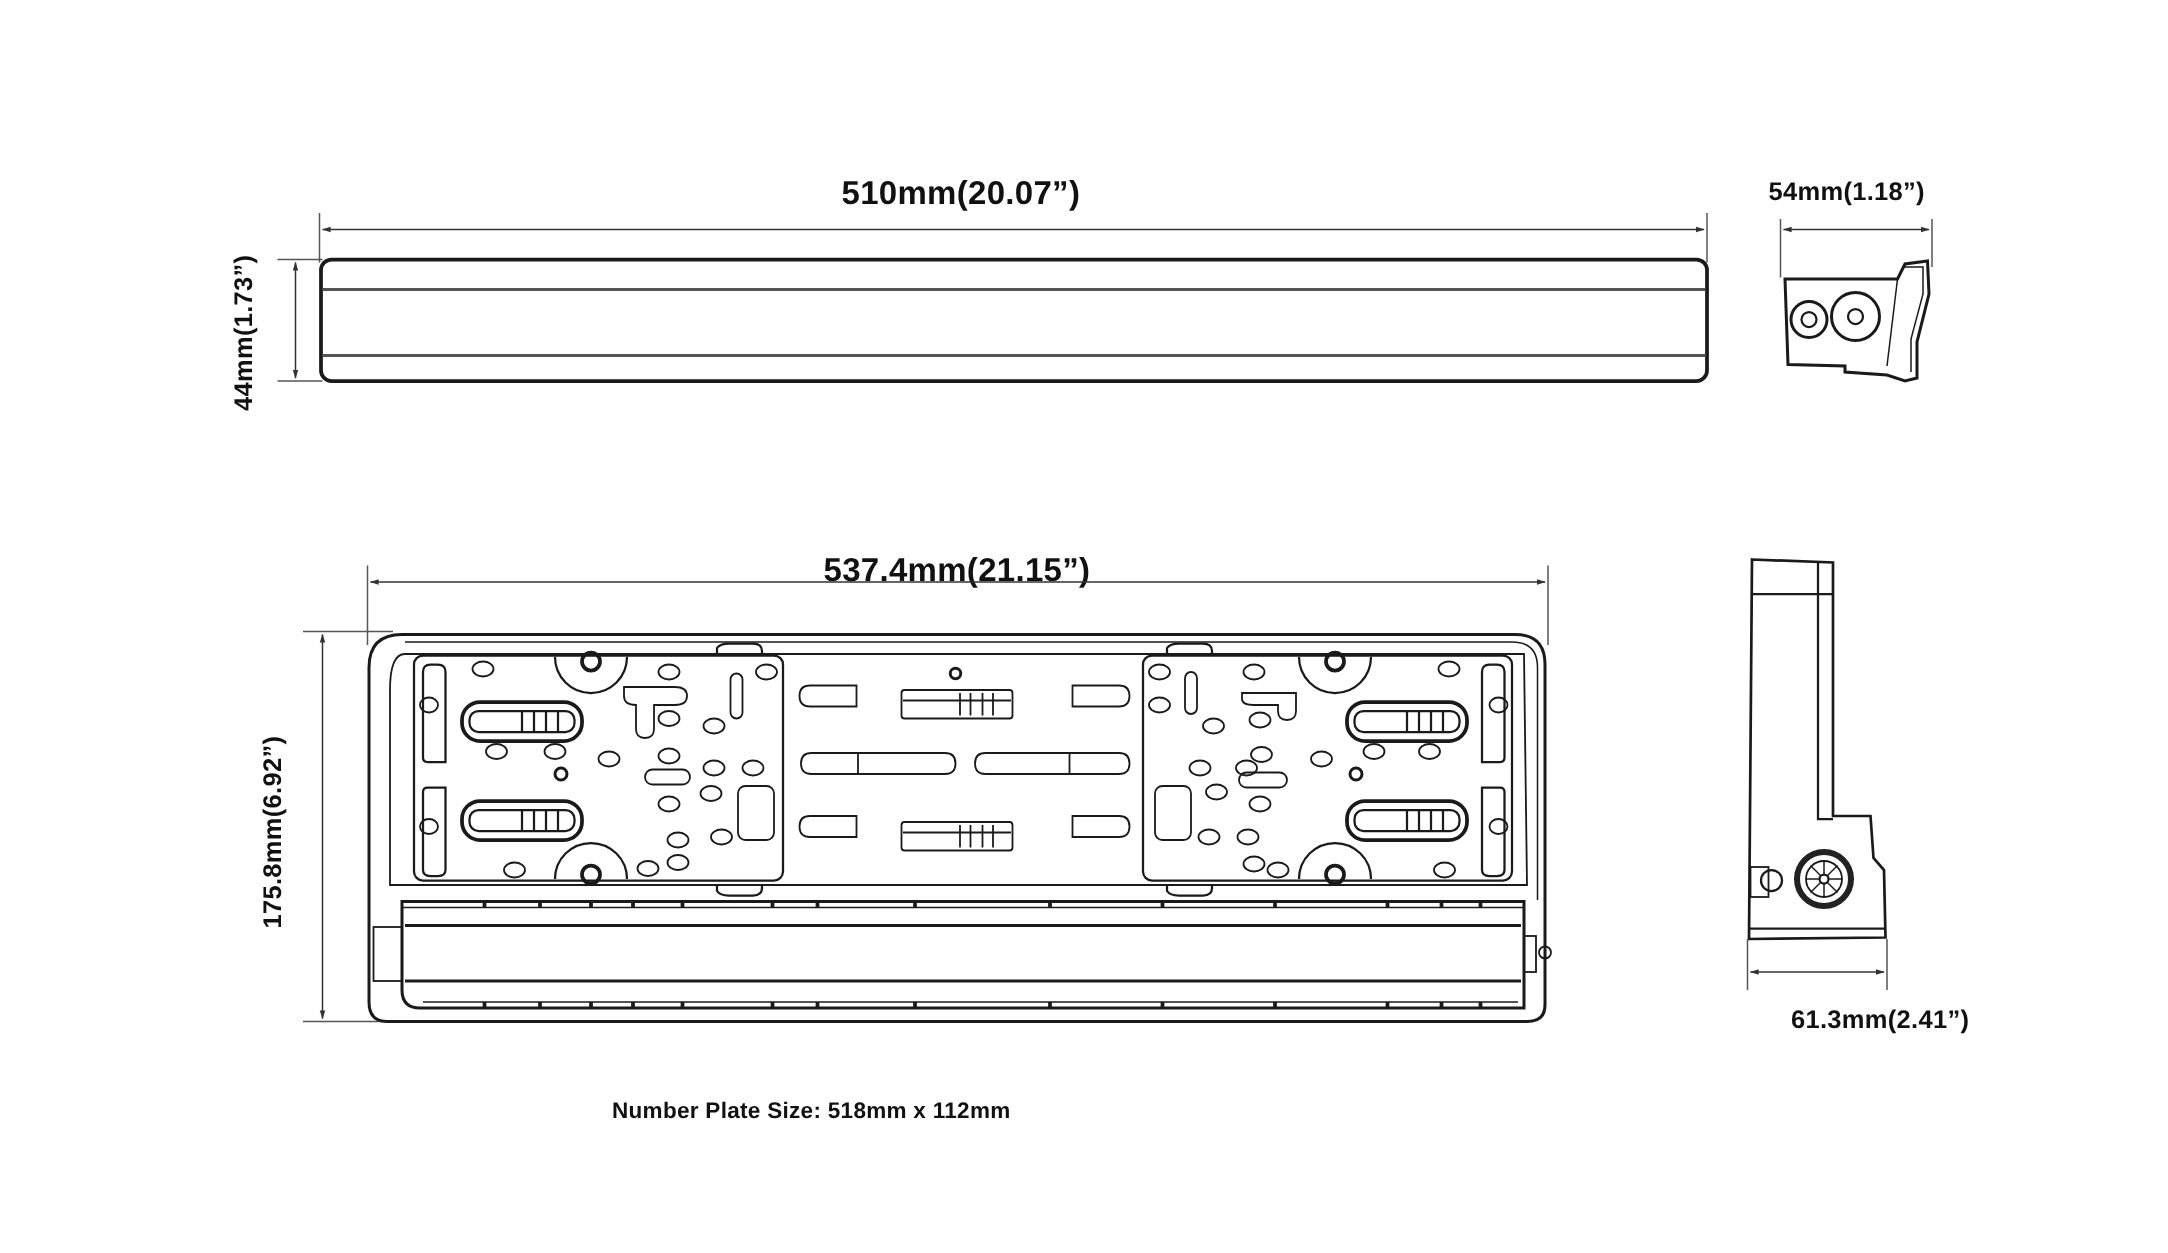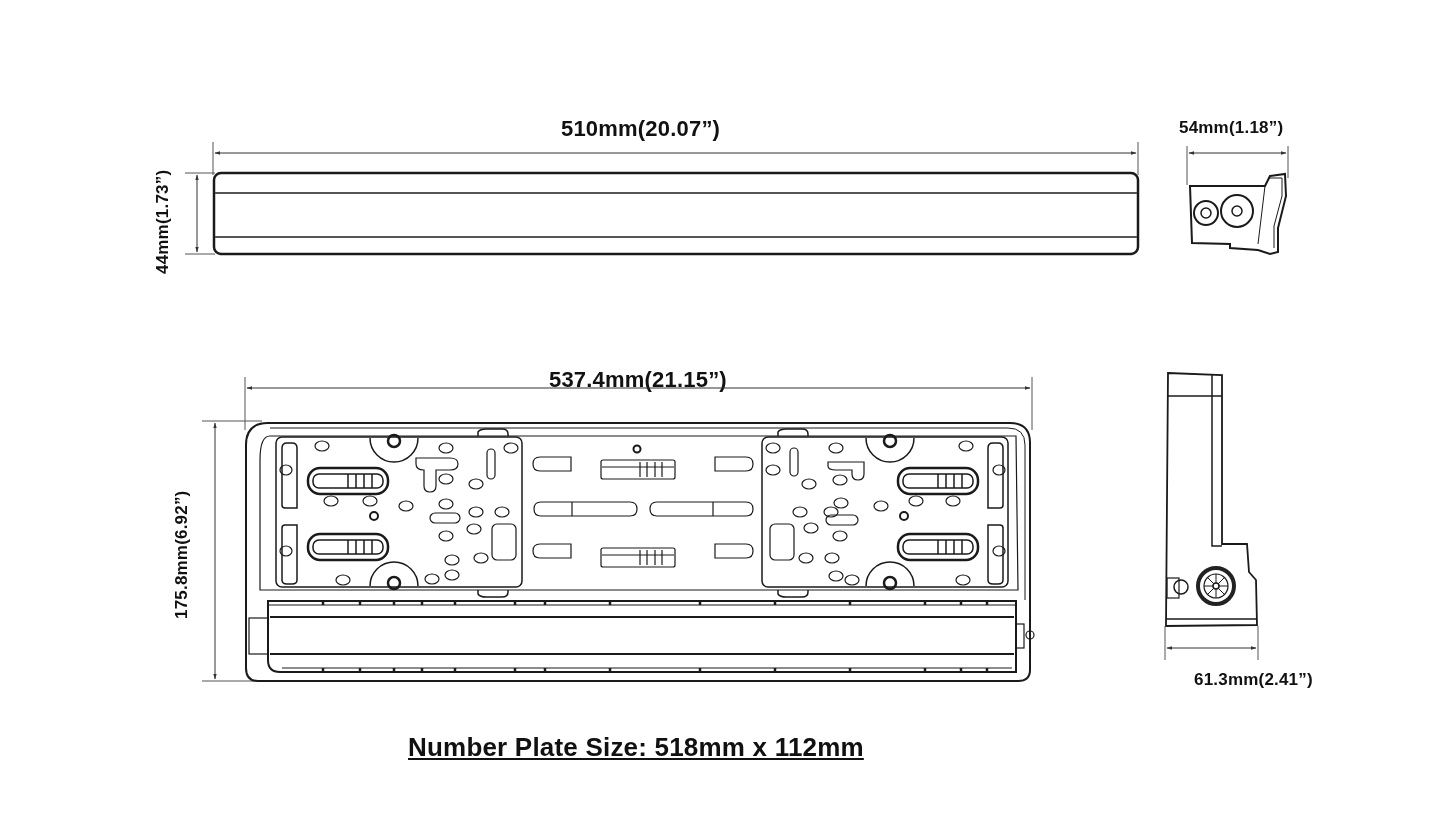--- a/index.html
+++ b/index.html
@@ -3,21 +3,21 @@
   <meta charset="utf-8">
   <style>
     html, body { margin: 0; padding: 0; background: #ffffff; }
     body { width: 1445px; height: 835px; position: relative; overflow: hidden;
            font-family: "Liberation Sans", "DejaVu Sans", sans-serif; color: #111; }
     .lbl { position: absolute; font-weight: bold; color: #111; white-space: nowrap; letter-spacing: 0.2px; }
     .lbl.big { font-size: 22px; }
     .lbl.med { font-size: 17px; }
     .lbl.vert { transform-origin: left top; transform: rotate(-90deg); }
     svg { position: absolute; left: 0; top: 0; }
-    .caption { font-size: 26px; text-decoration: underline; }
+    .caption { font-size: 15px; }
   </style>
 </head>
 <body>
 
 <div class="lbl big" style="left:561px; top:116px;">510mm(20.07”)</div>
 <div class="lbl med vert" style="left:153px; top:274px;">44mm(1.73”)</div>
 <div class="lbl med" style="left:1179px; top:118px;">54mm(1.18”)</div>
 <div class="lbl big" style="left:549px; top:367px;">537.4mm(21.15”)</div>
 <div class="lbl med vert" style="left:172px; top:619px;">175.8mm(6.92”)</div>
 <div class="lbl med" style="left:1178px; top:670px;margin-left:16px;">61.3mm(2.41”)</div>

